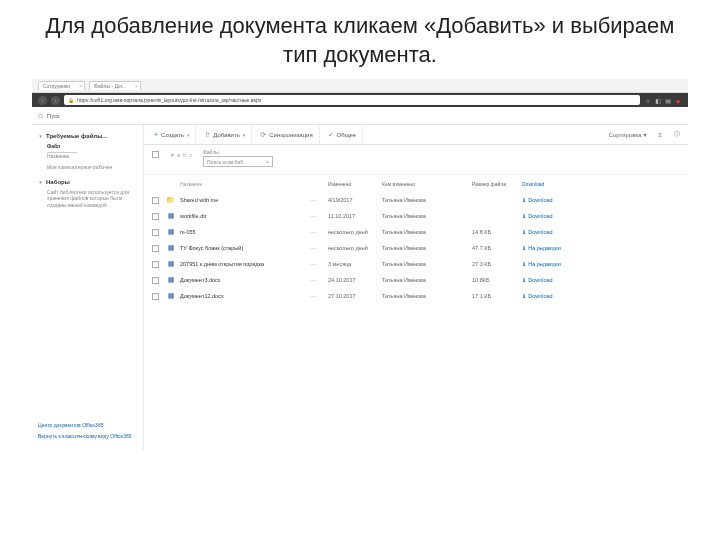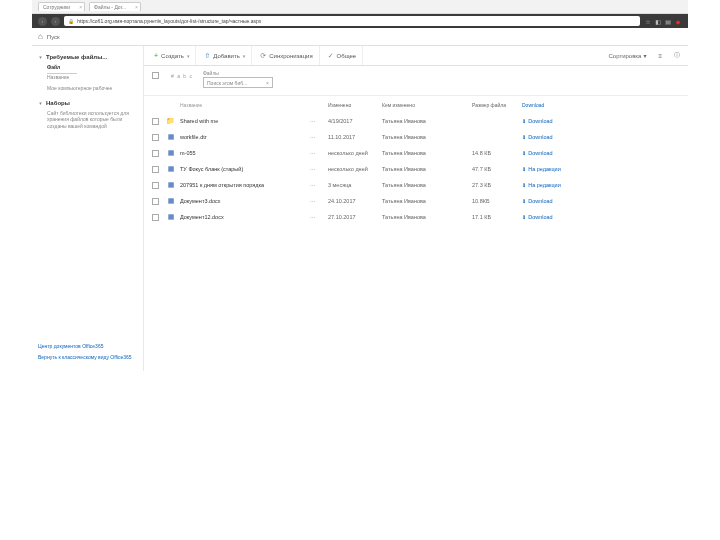--- a/index.html
+++ b/index.html
@@ -67,20 +67,21 @@
   .col-mod{color:#666;}
   .col-size{color:#666;}
   .col-dl{color:#0b64c0;}
   .dl-i{font-size:5px;margin-right:2px;}
   .page-wrap{position:relative;}
 </style>
 </head>
 <body>
 <div class="page-wrap">
 
+<div class="slide-title">Для добавление документа кликаем «Добавить» и выбираем тип документа.</div>
 
 <div class="app-window">
 
   <div class="browser-chrome">
     <div class="browser-tab">
       <span>Сотрудники</span>
       <span class="tab-close">×</span>
     </div>
     <div class="browser-tab">
       <span>Файлы - Дог...</span>

